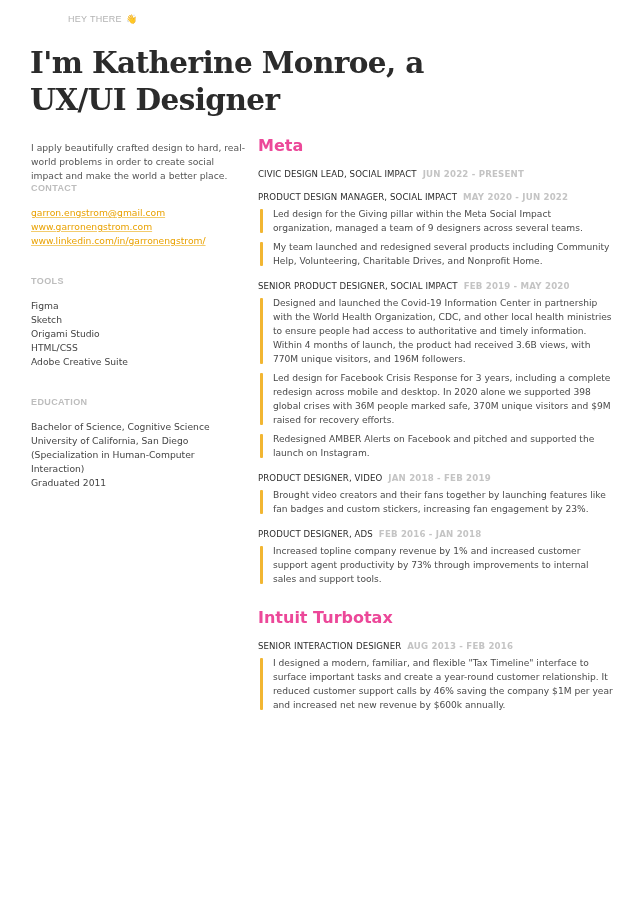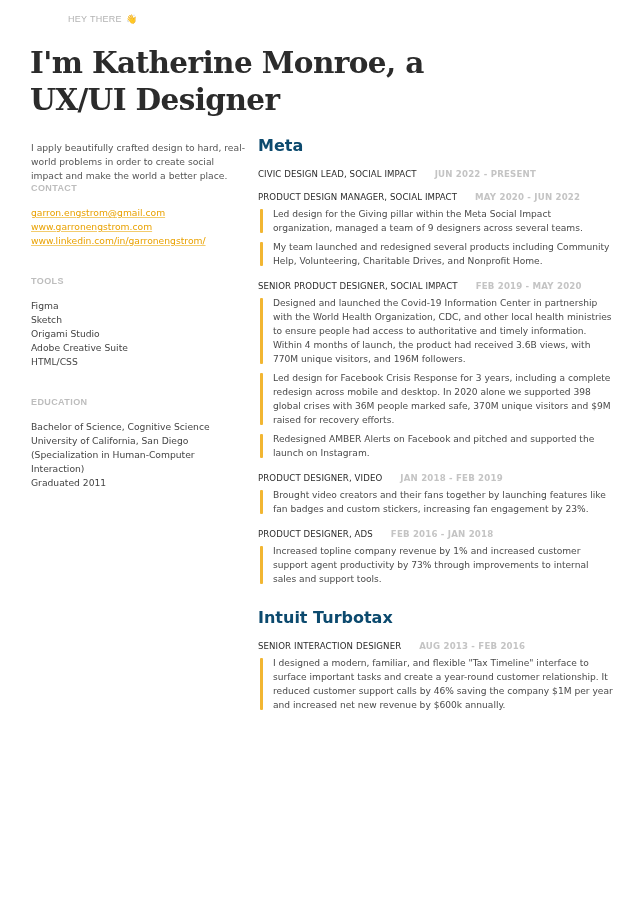--- a/index.html
+++ b/index.html
@@ -35,29 +35,29 @@
     color: #e9a100; text-decoration: underline; text-decoration-color: #f3cc6d;
   }
   .tools-label { margin-top: 28px; }
   .tools-list { margin-top: 13px; }
   .tools-list div, .edu-list div { font-size: 9.2px; line-height: 14px; color: #444444; }
   .edu-label { margin-top: 28px; }
   .edu-list { margin-top: 13px; }
 
   .right { position: absolute; left: 258px; top: 136px; width: 355px; }
   .company {
-    font-size: 16px; font-weight: 700; color: #0c4a6e; line-height: 20px;
+    font-size: 16px; font-weight: 700; color: #ec4899; line-height: 20px;
   }
   .company.second { margin-top: 22px; }
   .role { margin-top: 13px; display: flex; align-items: baseline; white-space: nowrap; }
   .role-title {
     font-size: 8.6px; font-weight: 400; color: #2b2b2b; letter-spacing: 0.1px;
   }
   .role-date {
-    font-size: 8.6px; font-weight: 700; color: #c4c4c4; margin-left: 18px; letter-spacing: 0.2px;
+    font-size: 8.6px; font-weight: 700; color: #c4c4c4; margin-left: 6px; letter-spacing: 0.2px;
   }
   .bullets { margin-top: 5px; }
   .bullet {
     position: relative; padding-left: 15px; margin-top: 5px;
     font-size: 9.1px; line-height: 14px; color: #4a4a4a;
   }
   .bullet:first-child { margin-top: 0; }
   .bullet::before {
     content: ""; position: absolute; left: 2px; top: 2px; bottom: 2px;
     width: 2.5px; background: #f2b632; border-radius: 1px;
@@ -81,22 +81,22 @@
     <a>garron.engstrom@gmail.com</a>
     <a>www.garronengstrom.com</a>
     <a>www.linkedin.com/in/garronengstrom/</a>
   </div>
 
   <div class="sec-label tools-label">TOOLS</div>
   <div class="tools-list">
     <div>Figma</div>
     <div>Sketch</div>
     <div>Origami Studio</div>
+    <div>HTML/CSS</div>
     <div>Adobe Creative Suite</div>
-    <div>HTML/CSS</div>
   </div>
 
   <div class="sec-label edu-label">EDUCATION</div>
   <div class="edu-list">
     <div>Bachelor of Science, Cognitive Science</div>
     <div>University of California, San Diego</div>
     <div>(Specialization in Human-Computer</div>
     <div>Interaction)</div>
     <div>Graduated 2011</div>
   </div>

